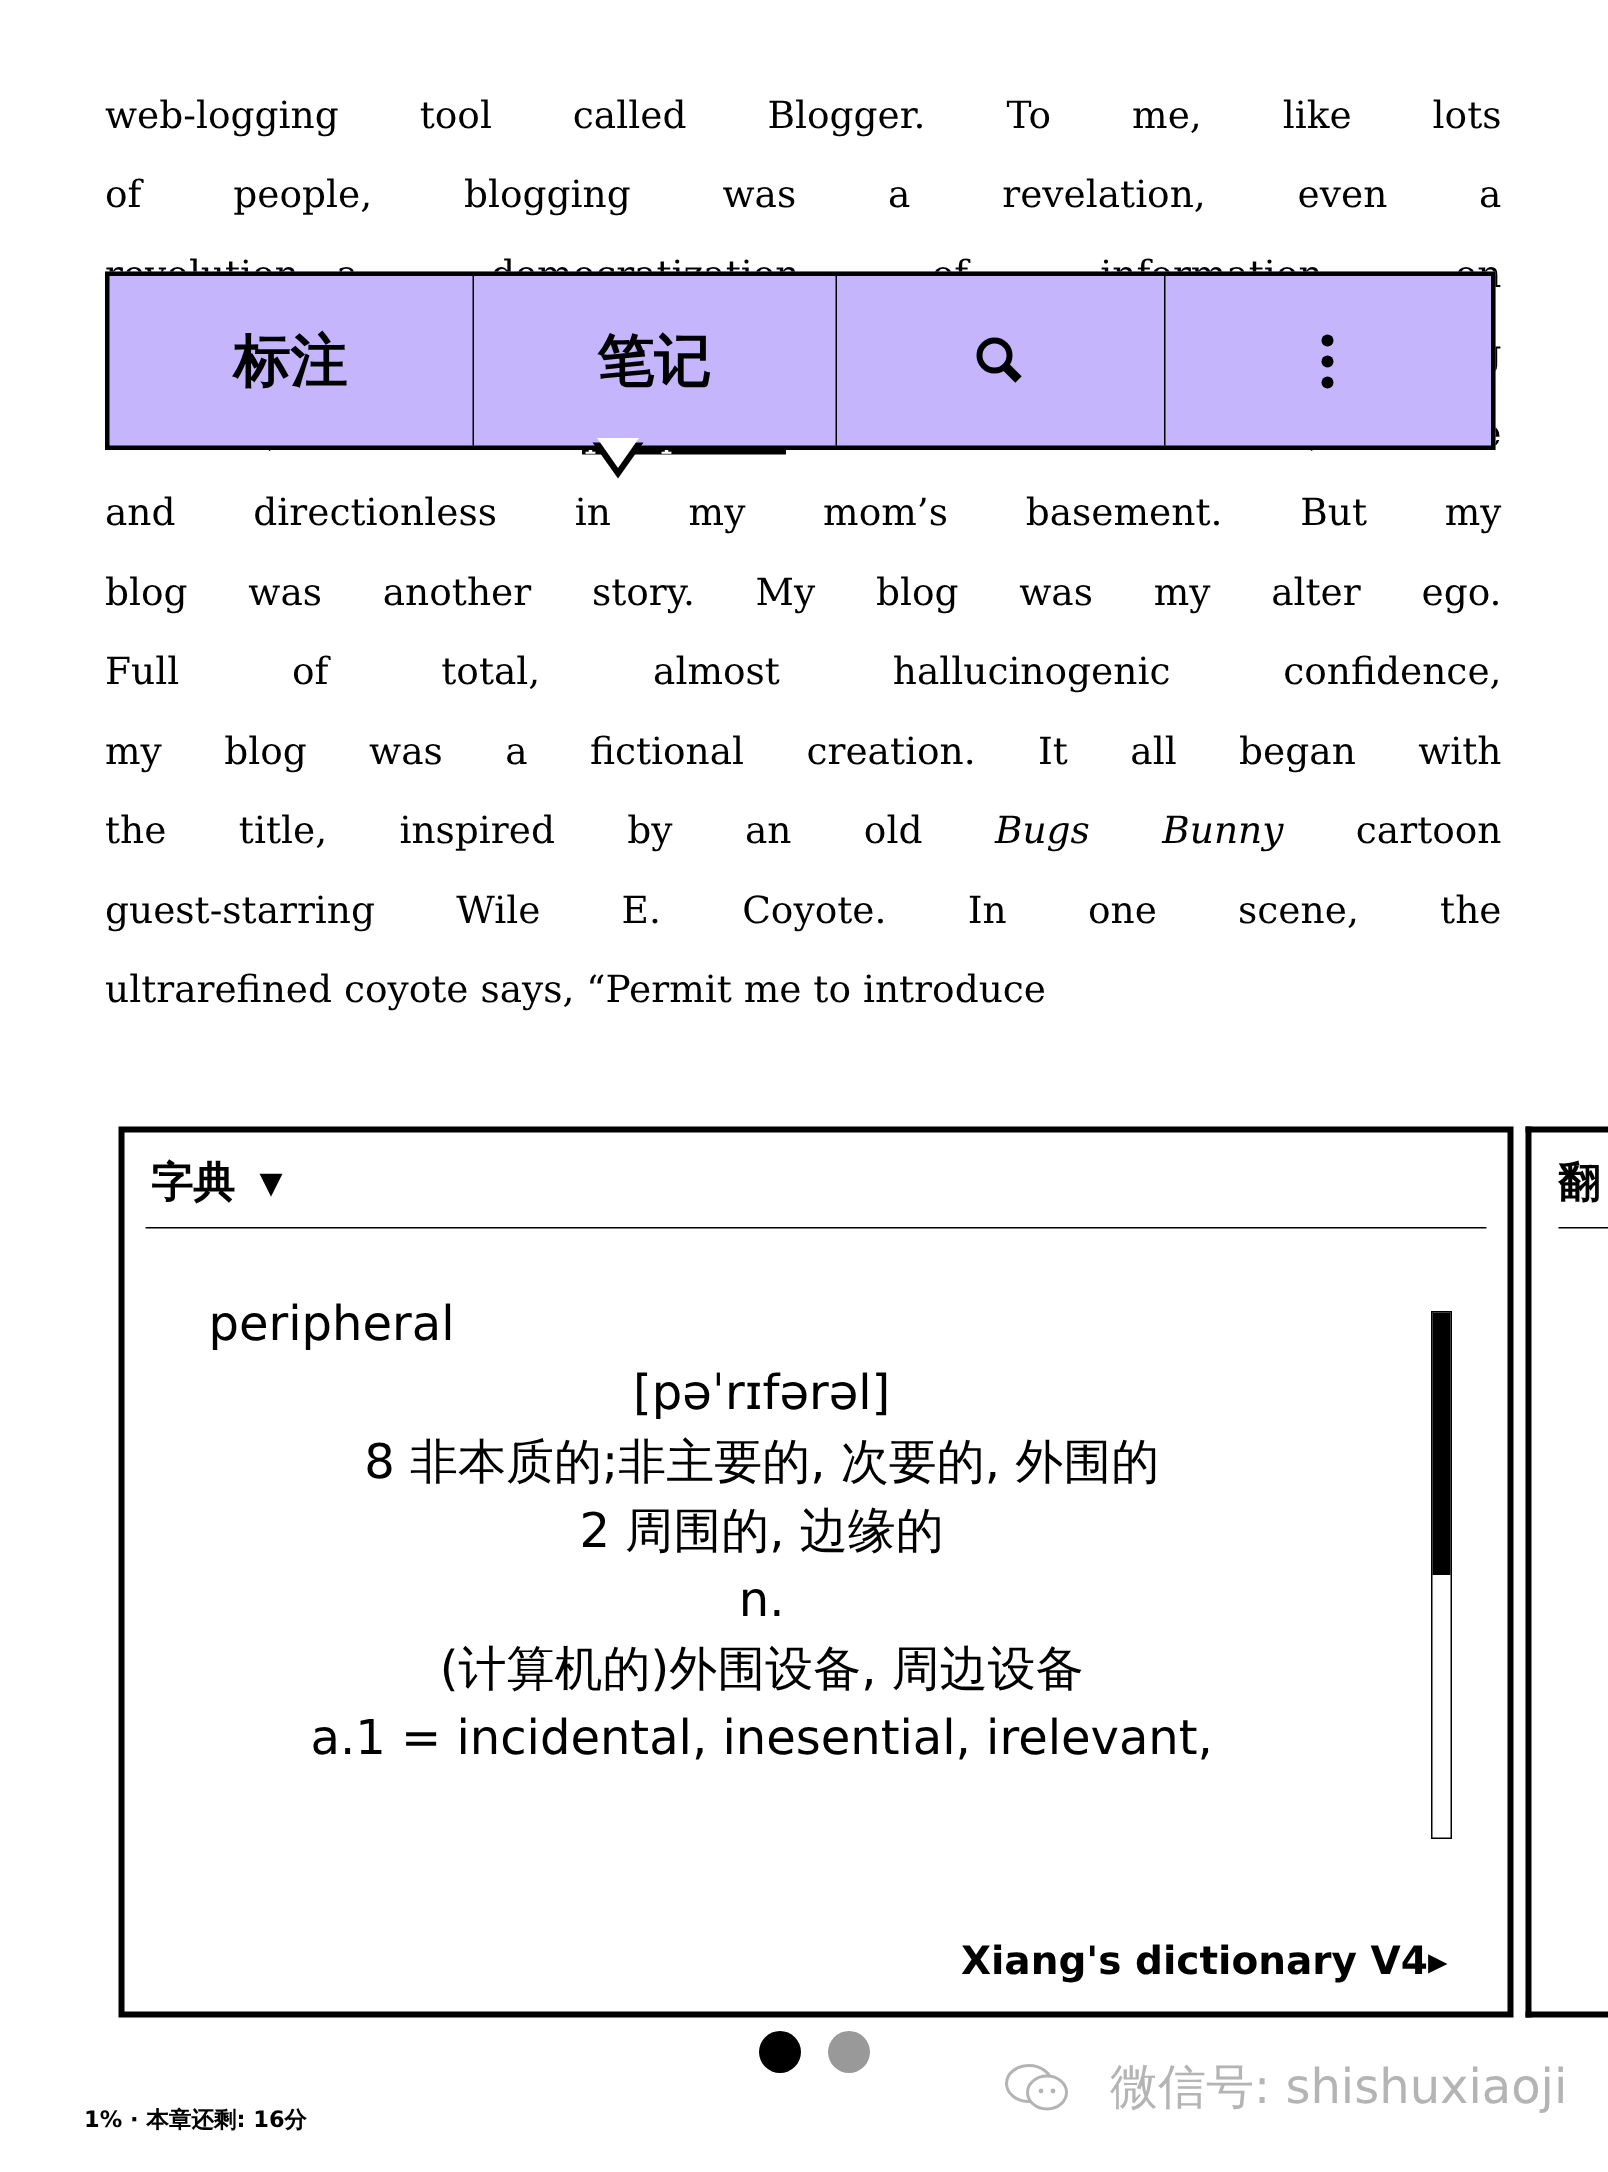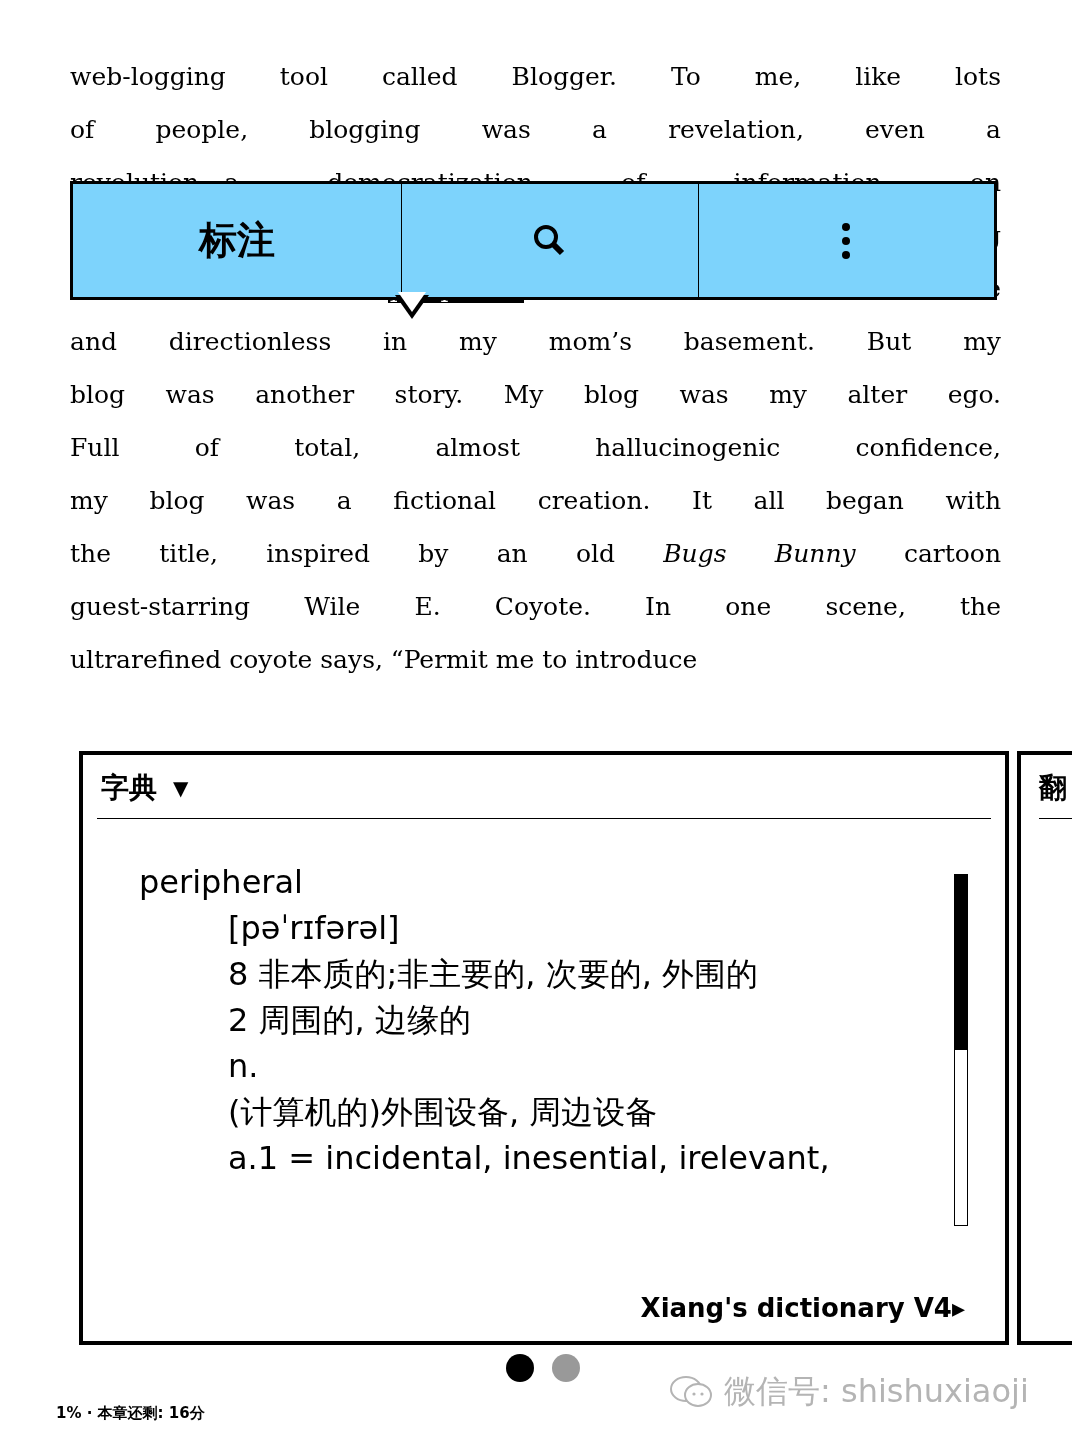--- a/index.html
+++ b/index.html
@@ -3,49 +3,49 @@
 <meta charset="utf-8">
 <style>
   html, body { margin:0; padding:0; }
   body { width:1072px; height:1448px; background:#ffffff; position:relative; overflow:hidden; color:#000; }
   .reader { position:absolute; left:70px; top:50px; width:931px; font-family:"DejaVu Serif","Liberation Serif",serif; font-size:25px; line-height:53px; }
   .line { height:53px; white-space:nowrap; text-align:justify; text-align-last:justify; overflow:hidden; }
   .line.last { text-align-last:left; }
   .hl { background:#000; color:#fff; padding:0 2px; }
   .ital { font-style:italic; }
 
-  .popup { position:absolute; left:70px; top:181px; width:921px; height:113px; background:#7dd3fc; border:3px solid #000; display:flex; }
+  .popup { position:absolute; left:70px; top:181px; width:921px; height:113px; background:#c4b5fd; border:3px solid #000; display:flex; }
   .popup .cell { flex:1; display:flex; align-items:center; justify-content:center; border-right:1px solid #000; font-family:"DejaVu Sans",sans-serif; font-weight:bold; font-size:38px; }
   .popup .cell:last-child { border-right:none; }
   .popup .cell.narrow { flex:0.9; }
   .pointer { position:absolute; left:395px; top:295px; width:0; height:0; border-left:17px solid transparent; border-right:17px solid transparent; border-top:24px solid #000; }
   .pointer::after { content:""; position:absolute; left:-14px; top:-27px; border-left:14px solid transparent; border-right:14px solid transparent; border-top:20px solid #fff; }
 
   .dict { position:absolute; left:79px; top:751px; width:922px; height:586px; border:4px solid #000; background:#fff; font-family:"DejaVu Sans",sans-serif; }
   .dict-header { position:absolute; left:18px; top:14px; font-weight:bold; font-size:28px; display:flex; align-items:center; gap:16px; }
   .dict-header .arrow { font-size:20px; }
   .dict-rule { position:absolute; left:14px; right:14px; top:63px; border-top:1px solid #000; }
   .dict-body { position:absolute; left:56px; top:104px; font-size:32px; line-height:46px; }
   .dict-body .headword { margin-left:0; }
-  .dict-body .sub { margin-left:89px; }
+  .dict-body .sub { margin-left:68px;text-align:center; }
   .scroll-track { position:absolute; left:871px; top:119px; width:12px; height:350px; border:1px solid #000; background:#fff; }
   .scroll-thumb { position:absolute; left:0; top:0; width:12px; height:175px; background:#000; }
   .dict-source { position:absolute; right:40px; bottom:18px; font-size:26px; font-weight:bold; }
 
   .trans { position:absolute; left:1017px; top:751px; width:80px; height:586px; border:4px solid #000; border-right:none; background:#fff; font-family:"DejaVu Sans",sans-serif; }
   .trans-header { position:absolute; left:18px; top:14px; font-weight:bold; font-size:28px; }
   .trans-rule { position:absolute; left:18px; right:0; top:63px; border-top:1px solid #000; }
 
   .dots { position:absolute; left:506px; top:1354px; display:flex; gap:18px; }
   .dot { width:28px; height:28px; border-radius:50%; }
   .dot.active { background:#000; }
   .dot.inactive { background:#999; }
 
   .status { position:absolute; left:56px; top:1404px; font-family:"DejaVu Sans",sans-serif; font-weight:bold; font-size:15px; }
-  .watermark { position:absolute; left:668px; top:1370px; font-family:"DejaVu Sans",sans-serif; font-size:32px; color:#b4b4b4; display:flex; align-items:center; gap:8px; }
+  .watermark { position:absolute; left:668px; top:1370px; font-family:"DejaVu Sans",sans-serif; font-size:32px; color:#b4b4b4; display:flex; align-items:center; gap:24px; }
   .wm-icon { width:48px; height:38px; }
 </style>
 </head>
 <body>
 
 <div class="reader">
   <div class="line">web-logging tool called Blogger. To me, like lots</div>
   <div class="line">of people, blogging was a revelation, even a</div>
   <div class="line">revolution—a democratization of information on</div>
   <div class="line">Xanga was a blogging community, but having</div>
@@ -54,20 +54,21 @@
   <div class="line">blog was another story. My blog was my alter ego.</div>
   <div class="line">Full of total, almost hallucinogenic confidence,</div>
   <div class="line">my blog was a fictional creation. It all began with</div>
   <div class="line"><span>the title, inspired by an old</span> <span class="ital">Bugs Bunny</span> <span>cartoon</span></div>
   <div class="line">guest-starring Wile E. Coyote. In one scene, the</div>
   <div class="line last">ultrarefined coyote says, “Permit me to introduce</div>
 </div>
 
 <div class="popup">
   <div class="cell">标注</div>
+  <div class="cell">笔记</div>
   <div class="cell narrow">
     <svg width="40" height="40" viewBox="0 0 40 40">
         <circle cx="16" cy="16" r="10" fill="none" stroke="#000" stroke-width="4"></circle>
         <line x1="23" y1="23" x2="32" y2="32" stroke="#000" stroke-width="6"></line>
       </svg>
   </div>
   <div class="cell narrow">
     <svg width="14" height="40" viewBox="0 0 14 40">
         <circle cx="7" cy="6" r="4" fill="#000"></circle>
         <circle cx="7" cy="20" r="4" fill="#000"></circle>

